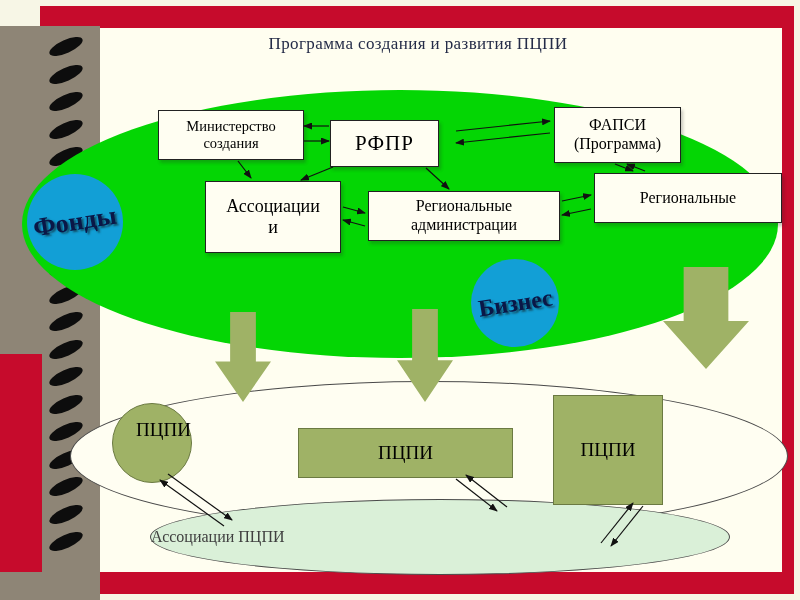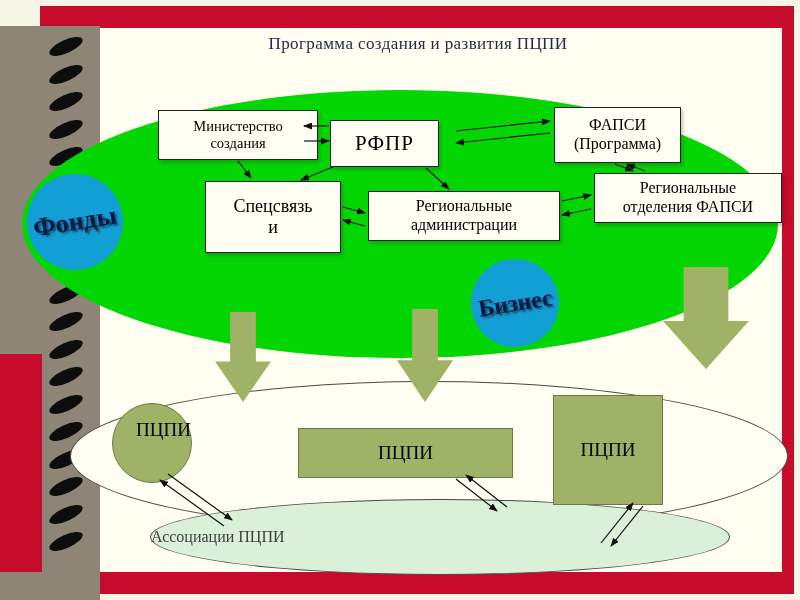--- a/index.html
+++ b/index.html
@@ -42,21 +42,21 @@
   }
 
   
   .obox{
     position:absolute;z-index:7;box-sizing:border-box;
     background:#fffef2;border:1px solid #222;
     display:flex;flex-direction:column;justify-content:center;align-items:center;
     text-align:center;line-height:1.18;color:#000;
     box-shadow:2px 3px 3px rgba(40,40,40,.25);
   }
-  #box-ministry{left:158px;top:110px;width:160px;height:50px;font-size:14.5px;}
+  #box-ministry{left:158px;top:110px;width:146px;height:50px;font-size:14.5px;}
   #box-rfpr{left:330px;top:120px;width:109px;height:47px;font-size:21px;letter-spacing:1px;}
   #box-fapsi{left:554px;top:107px;width:127px;height:56px;font-size:16px;text-align:right;}
   #box-libraries{left:205px;top:181px;width:136px;height:72px;font-size:18px;}
   #box-regadmin{left:368px;top:191px;width:192px;height:50px;font-size:16px;}
   #box-regfapsi{left:594px;top:173px;width:188px;height:50px;font-size:16px;}
 
   
   .badge{
     position:absolute;z-index:7;border-radius:50%;background:#129fd6;
     display:flex;align-items:center;justify-content:center;
@@ -130,30 +130,29 @@
   <div>создания</div>
 </div>
 <div id="box-rfpr" class="obox">
   <div>РФПР</div>
 </div>
 <div id="box-fapsi" class="obox">
   <div>ФАПСИ</div>
   <div>(Программа)</div>
 </div>
 <div id="box-libraries" class="obox">
-  <div>Спецсвязь</div>
+  <div>Ассоциации</div>
   <div>и</div>
 </div>
 <div id="box-regadmin" class="obox">
   <div>Региональные</div>
   <div>администрации</div>
 </div>
 <div id="box-regfapsi" class="obox">
   <div>Региональные</div>
-  <div>отделения ФАПСИ</div>
 </div>
 
 <div id="badge-funds" class="badge">
   <span>Фонды</span>
 </div>
 <div id="badge-business" class="badge">
   <span>Бизнес</span>
 </div>
 
 <div id="arrow-left" class="barrow"></div>

